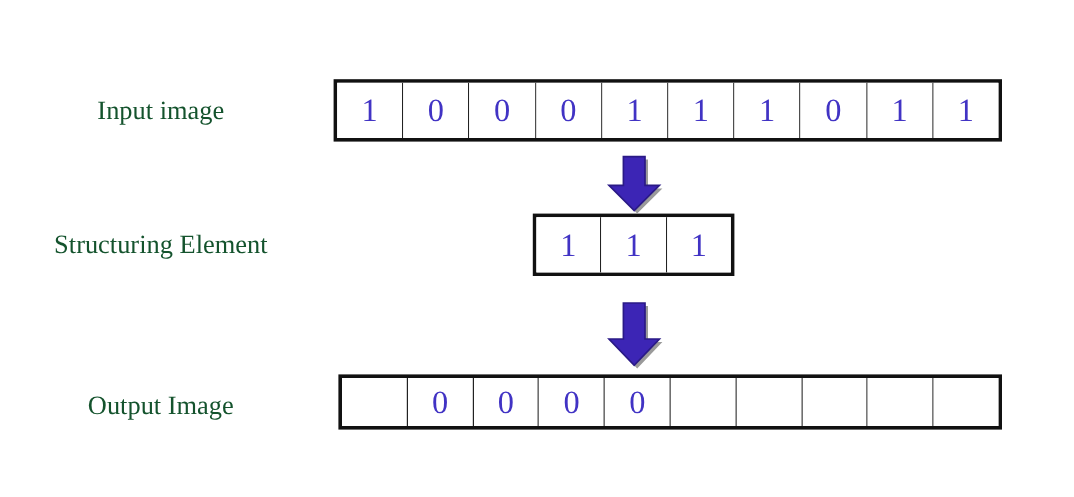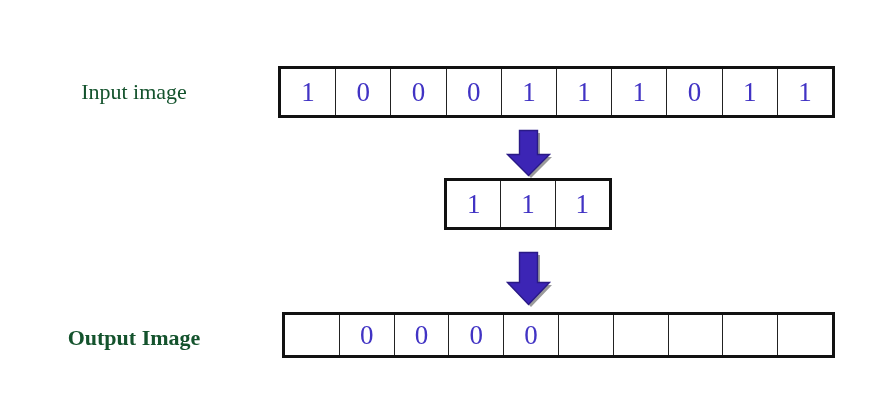--- a/index.html
+++ b/index.html
@@ -92,37 +92,40 @@
   <div class="arrow" style="left:500px; top:126px;">
     <svg width="56" height="52" viewBox="0 0 56 52" xmlns="http://www.w3.org/2000/svg">
       <g transform="translate(2.5,2.5)">
         <polygon points="16,44 16,0 36,0 36,44" fill="#b9b9b9" opacity="0"></polygon>
         <path d="M 17,2 L 17,26 L 5,26 L 26,47 L 47,26 L 35,26 L 35,2 Z" fill="#9a9a9a" transform="translate(2.5,2.5)"></path>
         <path d="M 17,2 L 17,26 L 5,26 L 26,47 L 47,26 L 35,26 L 35,2 Z" fill="#3c25b5" stroke="#2a1a86" stroke-width="1.4"></path>
       </g>
     </svg>
   </div>
 
+  <div class="label-wrap" style="top:178px;">
+    <span class="label-text">Structuring Element</span>
+  </div>
 
   <div class="grid" id="se-grid" style="left:444px; top:178px; width:168px; height:52px;">
       <div class="cell" style="flex: 1 1 0px;">1</div>
       <div class="cell" style="flex: 1 1 0px;">1</div>
       <div class="cell" style="flex: 1 1 0px;">1</div>
     </div>
 
   <div class="arrow" style="left:500px; top:248px;">
     <svg width="56" height="60" viewBox="0 0 56 60" xmlns="http://www.w3.org/2000/svg">
       <g transform="translate(2.5,2.5)">
         <path d="M 17,2 L 17,32 L 5,32 L 26,54 L 47,32 L 35,32 L 35,2 Z" fill="#9a9a9a" transform="translate(2.5,2.5)"></path>
         <path d="M 17,2 L 17,32 L 5,32 L 26,54 L 47,32 L 35,32 L 35,2 Z" fill="#3c25b5" stroke="#2a1a86" stroke-width="1.4"></path>
       </g>
     </svg>
   </div>
 
-  <div class="label-wrap" style="top:312px;font-weight:bold;">
+  <div class="label-wrap" style="top:312px;">
     <span class="label-text">Output Image</span>
   </div>
 
   <div class="grid" id="output-grid" style="left:282px; top:312px; width:553px; height:46px;">
       <div class="cell" style="flex: 1 1 0px;"></div>
       <div class="cell" style="flex: 1 1 0px;">0</div>
       <div class="cell" style="flex: 1 1 0px;">0</div>
       <div class="cell" style="flex: 1 1 0px;">0</div>
       <div class="cell" style="flex: 1 1 0px;">0</div>
       <div class="cell" style="flex: 1 1 0px;"></div>

